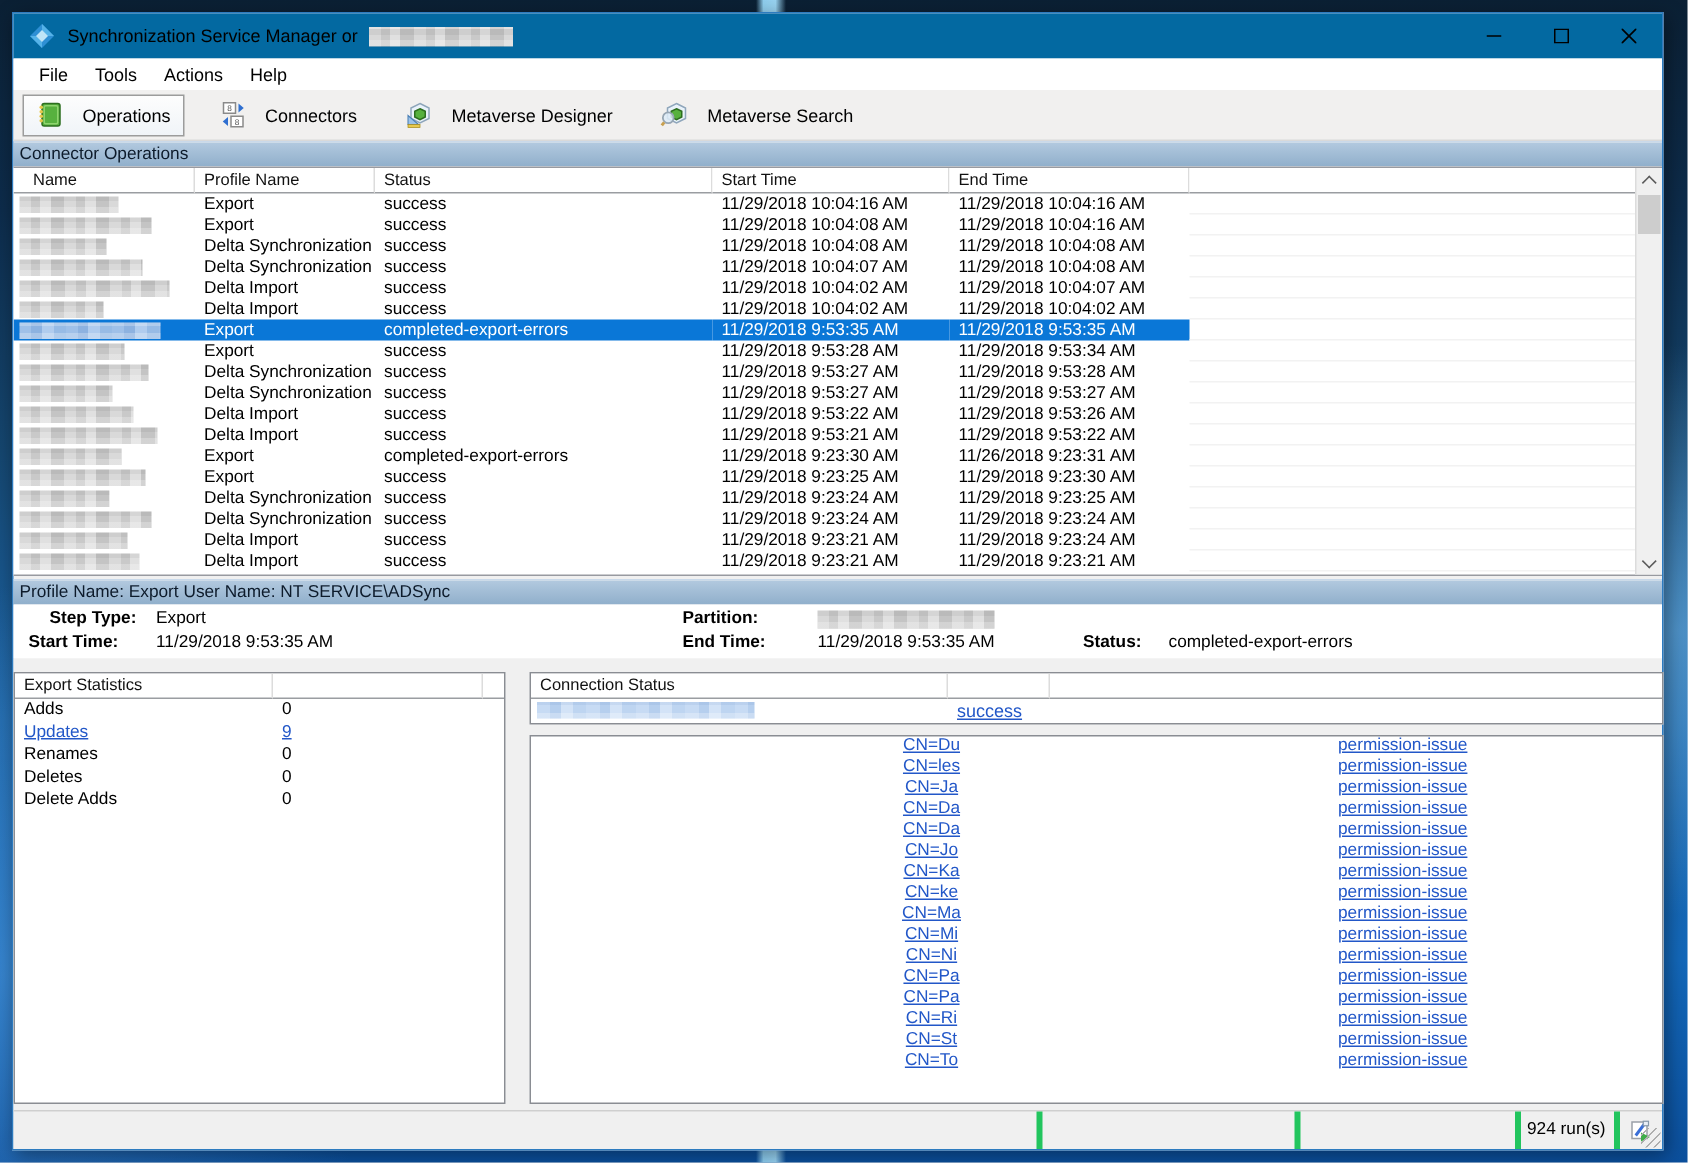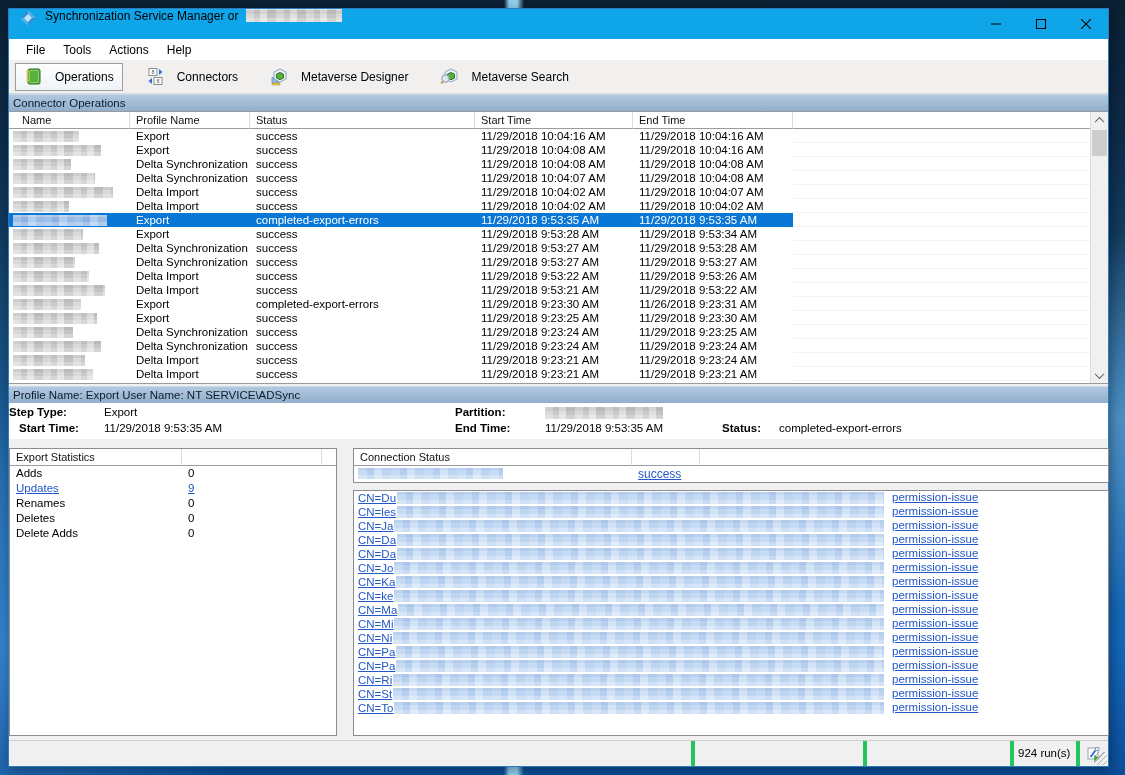--- a/index.html
+++ b/index.html
@@ -12,21 +12,21 @@
       radial-gradient(circle at 4px 650px, rgba(90,160,225,.5), rgba(90,160,225,0) 260px),
       linear-gradient(180deg,#0b2034 0px,#0d2c4b 140px,#15466f 300px,#1c65a8 480px,#1368ba 640px,#0b4f9c 775px);
   }
   .window{
     position:absolute;left:8px;top:8px;width:1101px;height:759px;
     background:#f0f0f0;border:1px solid #2d7bbf;
     box-shadow:2px 3px 12px rgba(0,0,0,.4);
     display:flex;flex-direction:column;box-sizing:border-box;
   }
   
-  .titlebar{height:30px;background:#0ea5e9;display:flex;align-items:flex-start;flex:none;}
+  .titlebar{height:30px;background:#0369a1;display:flex;align-items:center;flex:none;}
   .title-icon{width:18px;height:18px;margin:0 8px 0 10px;flex:none;}
   .title-text{font-size:12px;color:#000;white-space:nowrap;}
   .pix{display:inline-block;
     background:
       repeating-linear-gradient(0deg, rgba(255,255,255,.25) 0 4px, rgba(0,0,0,0) 4px 8px, rgba(0,0,0,.05) 8px 12px),
       repeating-linear-gradient(90deg,#d9d9d9 0 8px,#c9c9c9 8px 14px,#e0e0e0 14px 21px,#c4c4c4 21px 30px);
   }
   .pix-blue{display:inline-block;
     background:
       repeating-linear-gradient(0deg, rgba(255,255,255,.28) 0 4px, rgba(0,0,0,0) 4px 9px, rgba(30,80,160,.07) 9px 13px),
@@ -83,21 +83,21 @@
   .stats-panel{left:0;top:9px;bottom:4px;width:328px;}
   .grid-stats{display:grid;grid-template-columns:172px 140px 1fr;}
   .stats-row{height:15px;}
   .stats-cell{height:15px;line-height:15px;font-size:11.5px;padding-left:6px;white-space:nowrap;box-sizing:border-box;}
   .conn-panel{left:344px;top:9px;height:35px;width:756px;}
   .grid-conn{display:grid;grid-template-columns:278px 68px 1fr;}
   .conn-row-h{height:15px;display:flex;align-items:center;}
   .err-panel{left:344px;top:51px;bottom:4px;width:756px;}
   .grid-err{display:grid;grid-template-columns:530px 181px 1fr;}
   .err-row{height:14px;}
-  .err-cell{height:14px;line-height:13px;font-size:11.5px;box-sizing:border-box;white-space:nowrap;overflow:hidden;}
+  .err-cell{height:14px;line-height:13px;font-size:11.5px;box-sizing:border-box;white-space:nowrap;overflow:hidden;flex-direction:column;}
   .err-cn{display:flex;align-items:center;}
   .err-blur{flex:1;height:12px;margin-left:1px;}
   a.lnk{color:#2257c8;text-decoration:underline;cursor:pointer;}
   
   .statusbar{height:25px;flex:none;background:#f0f0f0;border-top:1px solid #cfcfcf;display:flex;align-items:stretch;font-size:11.5px;position:relative;}
   .sb-seg{border-left:4px solid #22c55e;box-sizing:border-box;}
   .sb-seg.s1{flex:1;border-left:none;}
   .sb-seg.s2{width:172px;} .sb-seg.s3{width:147px;}
   .sb-seg.s4{width:66px;line-height:24px;padding-left:4px;}
   .sb-seg.s5{width:32px;display:flex;align-items:center;justify-content:center;}
@@ -406,21 +406,21 @@
       <div class="sc-thumb"></div>
       <div class="sc-btn sc-down">
           <span class="chev down"></span>
         </div>
     </div>
   </div>
 
   <div class="caption caption2">Profile Name: Export  User Name: NT SERVICE\ADSync</div>
 
   <div class="detail-info">
-    <span class="di b" style="left:0;top:3px;">Step Type:</span>
+    <span class="di b" style="left:24px;top:3px;">Step Type:</span>
     <span class="di" style="left:95px;top:3px;">Export</span>
     <span class="di b" style="left:10px;top:19px;">Start Time:</span>
     <span class="di" style="left:95px;top:19px;">11/29/2018 9:53:35 AM</span>
     <span class="di b" style="left:446px;top:3px;">Partition:</span>
     <span class="di pix" style="left:536px;top:4px;width:118px;height:12px;"></span>
     <span class="di b" style="left:446px;top:19px;">End Time:</span>
     <span class="di" style="left:536px;top:19px;">11/29/2018 9:53:35 AM</span>
     <span class="di b" style="left:713px;top:19px;">Status:</span>
     <span class="di" style="left:770px;top:19px;">completed-export-errors</span>
   </div>

